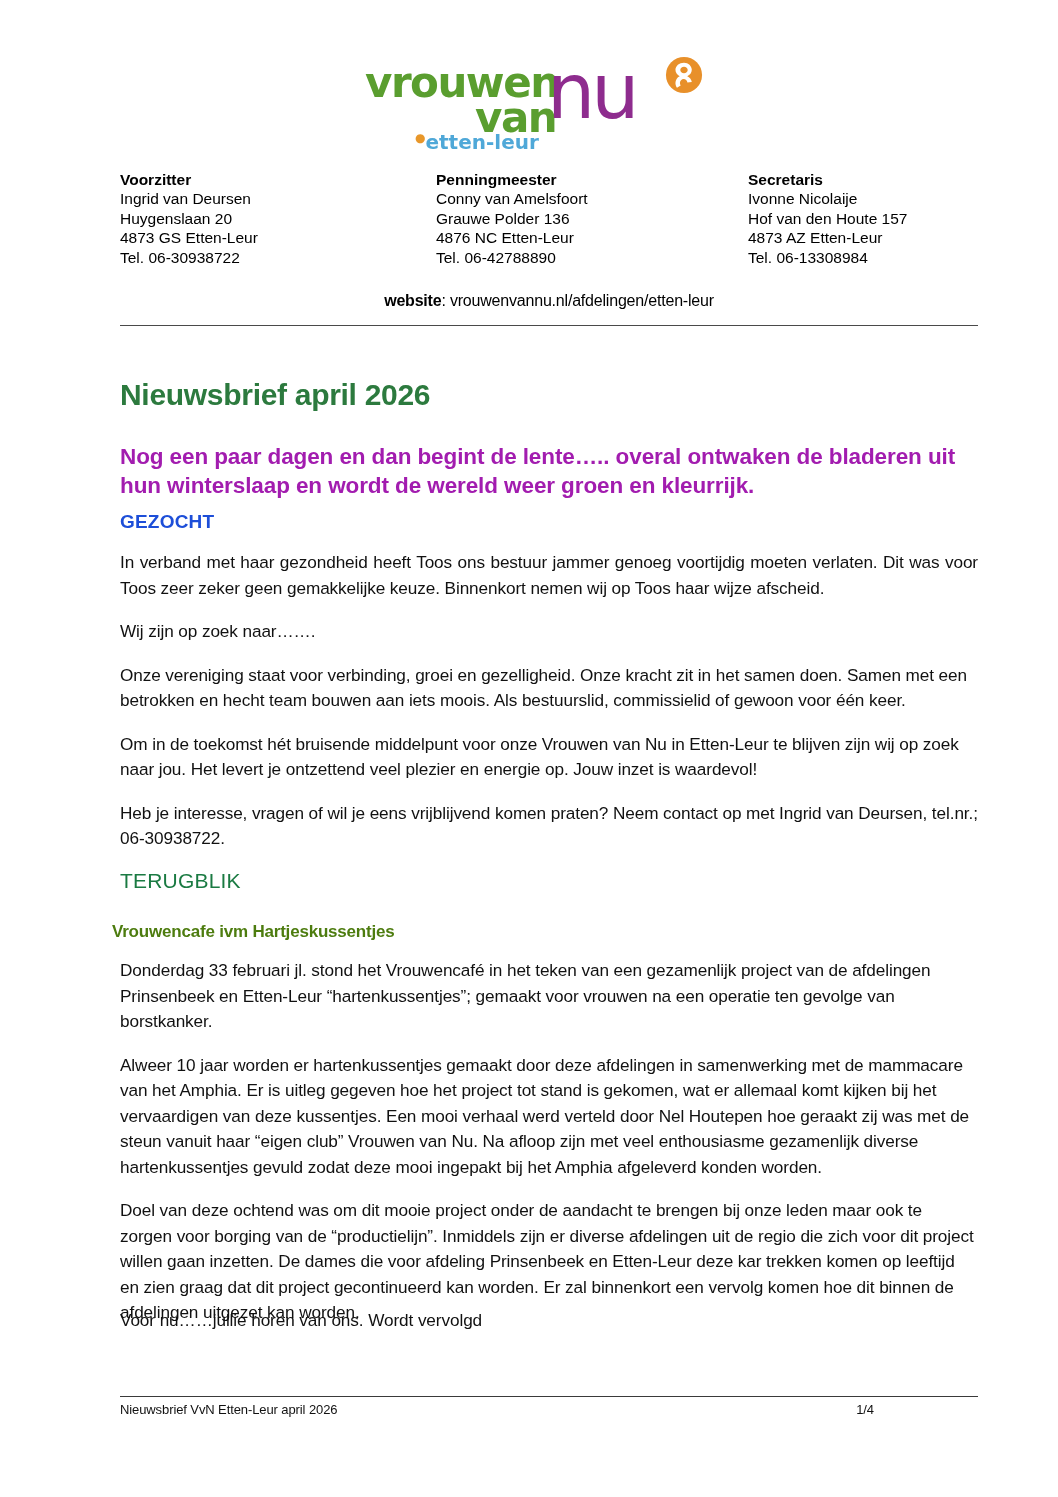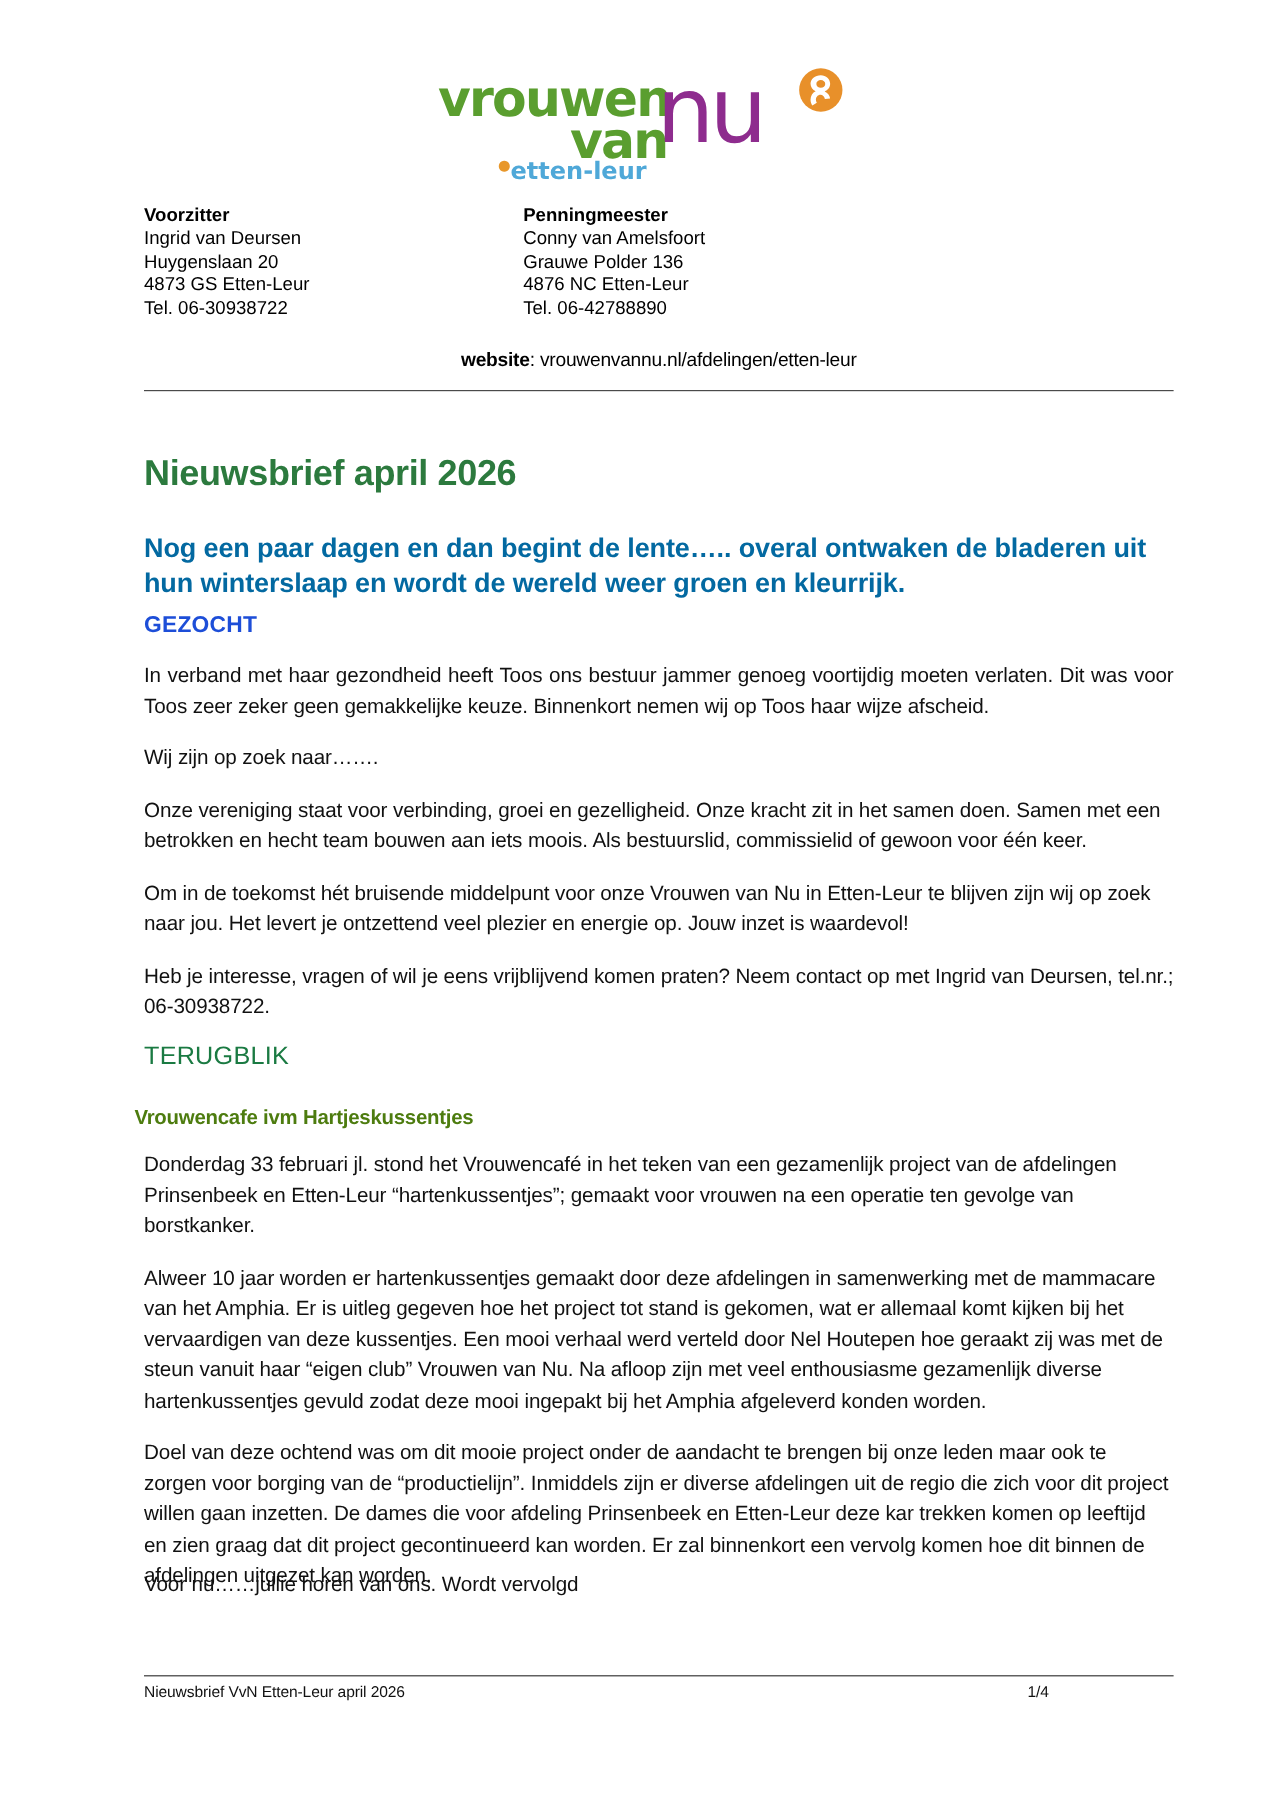--- a/index.html
+++ b/index.html
@@ -164,21 +164,21 @@
     line-height: 1.1;
   }
   .subtitle {
     position: absolute;
     left: 120px;
     top: 442px;
     width: 862px;
     font-family: "Liberation Sans Narrow", "Liberation Sans", sans-serif;
     font-size: 22.5px;
     font-weight: 700;
-    color: #0369a1;
+    color: #a21caf;
     letter-spacing: -0.1px;
     line-height: 29px;
   }
   .h-gezocht {
     position: absolute;
     left: 120px;
     top: 511px;
     font-size: 19px;
     font-weight: 700;
     color: #1d4ed8;
@@ -284,20 +284,27 @@
       </div>
 
       <div class="col col-2">
         <div class="role">Penningmeester</div>
         <div>Conny van Amelsfoort</div>
         <div>Grauwe Polder 136</div>
         <div>4876 NC Etten-Leur</div>
         <div>Tel. 06-42788890</div>
       </div>
 
+      <div class="col col-3">
+        <div class="role">Secretaris</div>
+        <div>Ivonne Nicolaije</div>
+        <div>Hof van den Houte 157</div>
+        <div>4873 AZ Etten-Leur</div>
+        <div>Tel. 06-13308984</div>
+      </div>
 
     </div>
 
 
     <div class="website-line">
       <b>website</b><span>: </span><span>vrouwenvannu.nl/afdelingen/etten-leur</span>
     </div>
   </div>
 
   <div class="rule-top"></div>

